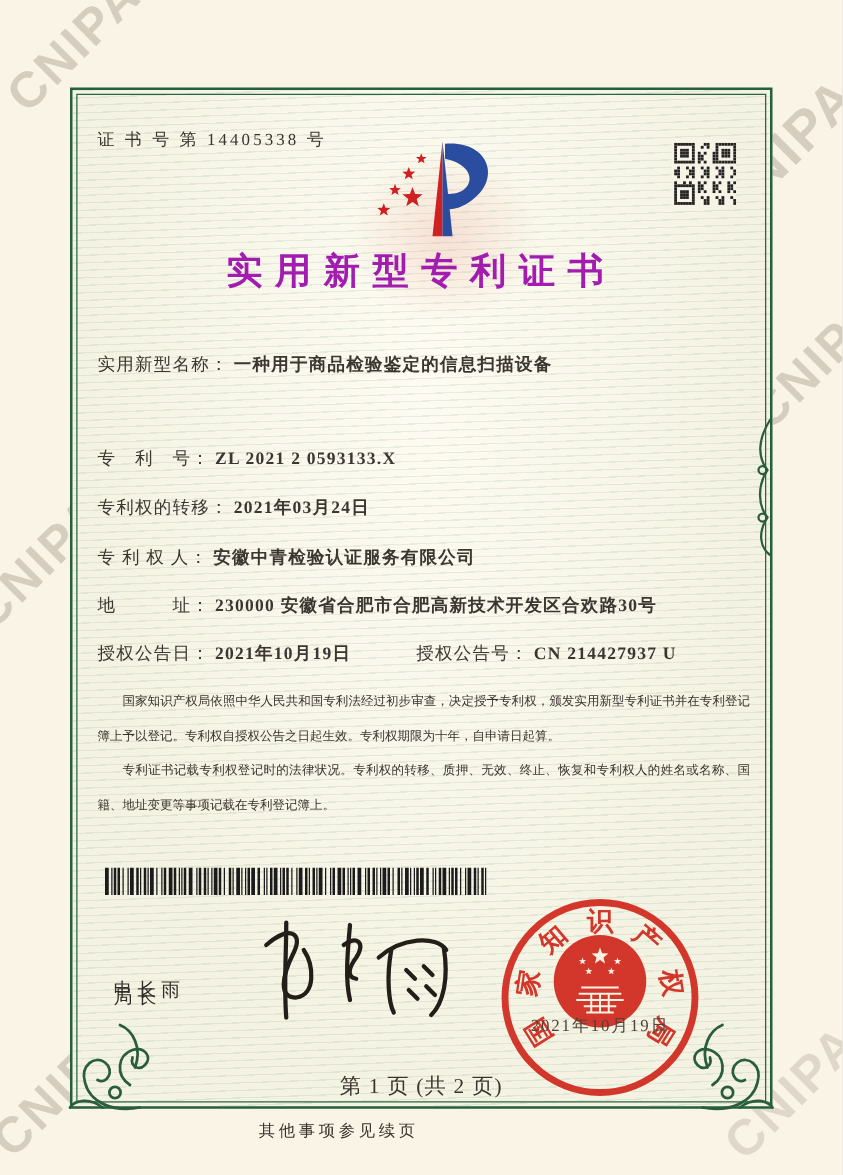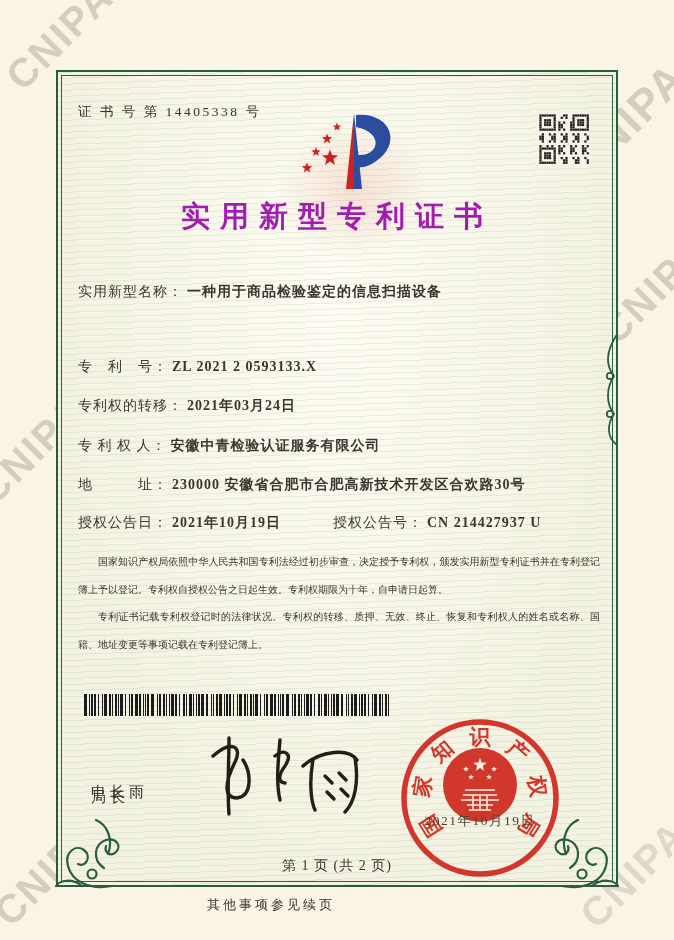--- a/index.html
+++ b/index.html
@@ -61,21 +61,21 @@
   }
   .paras p{margin:0;text-indent:2em;}
   
   .barcode{position:absolute;left:84px;top:694px;}
   .signer-title{position:absolute;left:91px;top:752px;font-size:15px;letter-spacing:4px;color:#332d28;margin-top:36px;}
   .signer-name{position:absolute;left:91px;top:783px;font-size:15px;letter-spacing:4px;color:#332d28;}
   .signature{position:absolute;left:183px;top:726px;}
   .seal{position:absolute;left:385px;top:703px;}
   .page-info{
     position:absolute;left:57px;top:857px;width:560px;text-align:center;
-    font-size:14px;letter-spacing:1px;color:#3b342e;
+    font-size:17px;letter-spacing:1px;color:#3b342e;
   }
   .footer-note{
     position:absolute;left:0;top:896px;width:542px;text-align:center;
     font-size:13px;letter-spacing:3px;color:#39322c;
   }
 </style>
 </head>
 <body>
 
 <div class="page">

